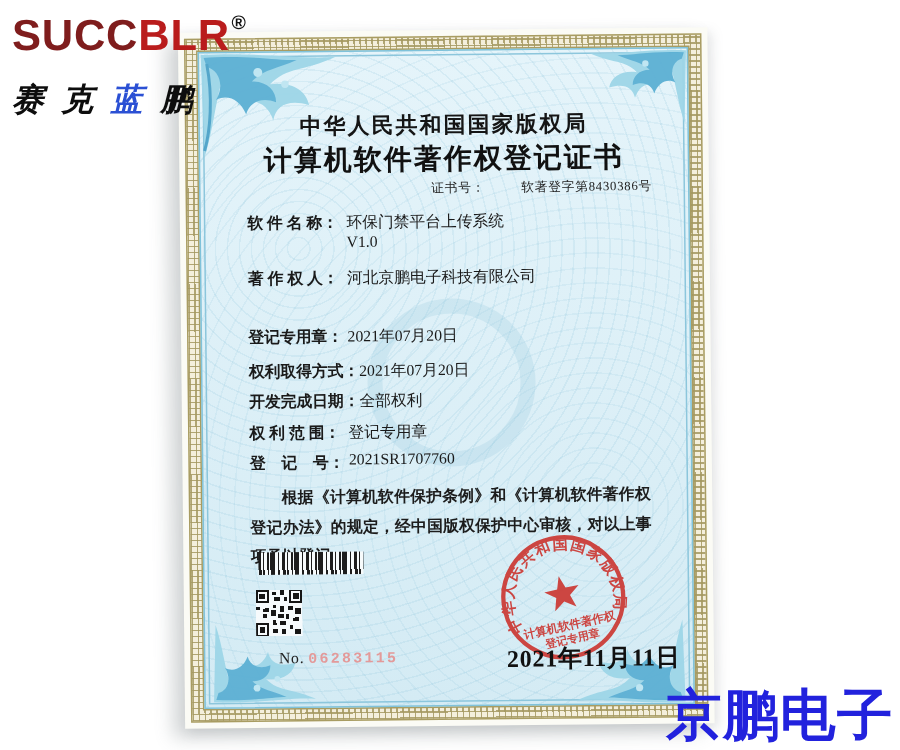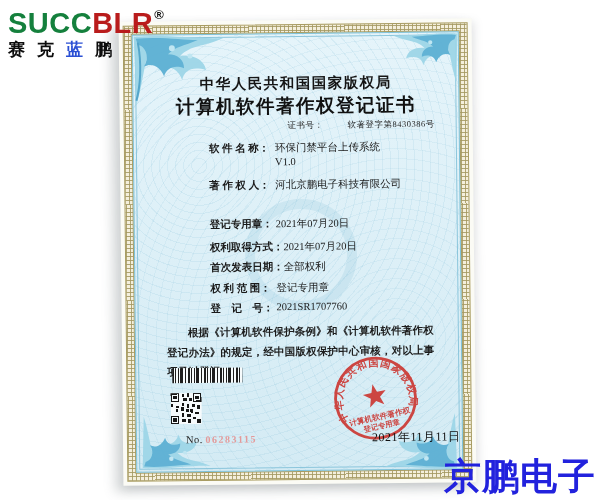--- a/index.html
+++ b/index.html
@@ -36,51 +36,51 @@
 
   
   .authority{position:absolute;left:0;right:0;top:40px;text-align:center;
              font-size:14.5px;font-weight:bold;letter-spacing:1.5px;color:#151515;}
   .cert-title{position:absolute;left:0;right:0;top:59px;text-align:center;
               font-size:18.5px;font-weight:bold;letter-spacing:1.5px;color:#111;}
   .certno{position:absolute;right:24px;top:86px;font-size:8.5px;color:#222;letter-spacing:.5px;}
   .certno .lbl{margin-right:24px;}
 
   .frow{position:absolute;left:31px;font-size:10.5px;color:#1a1a1a;white-space:nowrap;}
-  .frow .flabel{font-weight:bold;display:inline-block;min-width:66px;margin-left:44px;}
+  .frow .flabel{font-weight:bold;display:inline-block;min-width:66px;}
   .frow .fvalue{display:inline-block;vertical-align:top;}
   .fv2{display:block;line-height:14px;}
   .r0{top:107px;} .r1{top:144px;} .r2{top:183px;} .r3{top:206px;}
   .r4{top:226px;} .r5{top:247px;} .r6{top:267px;}
 
   .statement{position:absolute;left:31px;top:288px;width:277px;
              font-size:10.5px;font-weight:600;line-height:19.5px;color:#1c1c1c;
              text-indent:2em;letter-spacing:.2px;}
 
   
   .barcode{position:absolute;left:36px;top:333px;width:70px;height:15px;
            background:repeating-linear-gradient(90deg,#1d1d1d 0 2px,#f7fbfc 2px 3px,#1d1d1d 3px 4px,#f7fbfc 4px 6px,#1d1d1d 6px 7px,#f7fbfc 7px 8px,#1d1d1d 8px 11px,#f7fbfc 11px 13px,#1d1d1d 13px 14px,#f7fbfc 14px 16px);}
   .qr{position:absolute;left:34px;top:358px;width:31px;height:31px;}
   .serial{position:absolute;left:49px;top:399px;font-size:10.5px;color:#222;}
   .serial .no-lbl{font-weight:normal;letter-spacing:.5px;}
   .serial .no-num{color:#e39a9a;font-weight:bold;letter-spacing:1.5px;
-                  font-family:Liberation Serif, serif;font-size:10px;}
+                  font-family:Liberation Mono, monospace;font-size:10px;}
 
   
   .seal{position:absolute;left:196px;top:322px;width:86px;height:86px;transform:rotate(-12deg);opacity:.93;}
-  .issue-date{position:absolute;left:201px;top:396px;font-size:12px;font-weight:normal;color:#111;letter-spacing:.5px;margin-left:34px;}
+  .issue-date{position:absolute;left:201px;top:396px;font-size:16px;font-weight:bold;color:#111;letter-spacing:.5px;}
 
   
   .logo{position:absolute;left:8px;top:8px;line-height:1;}
   .logo-en{font-family:"Liberation Sans","DejaVu Sans",sans-serif;font-weight:bold;
            font-size:29px;letter-spacing:.5px;}
-  .logo-en .red{color:#15803d;} .logo-en .blue{color:#b91c1c;}
+  .logo-en .red{color:#7f1d1d;} .logo-en .blue{color:#b91c1c;}
   .logo-en sup{font-size:13px;color:#111;font-weight:bold;vertical-align:14px;margin-left:1px;}
-  .logo-cn{margin-top:3px;font-weight:bold;font-size:17px;letter-spacing:12px;color:#0d0d0d;
-           font-family:"Liberation Serif","DejaVu Serif",serif;}
+  .logo-cn{margin-top:17px;font-weight:bold;font-size:21px;letter-spacing:12px;color:#0d0d0d;
+           font-family:"Liberation Serif","DejaVu Serif",serif;font-style:italic;}
   .logo-cn .blue{color:#2b50d4;}
 
   
   .jp-mark{position:absolute;left:444px;top:452px;
            font-family:"Liberation Sans","DejaVu Sans",sans-serif;
            font-size:37px;font-weight:bold;color:#2222dd;letter-spacing:1px;}
 </style>
 </head>
 <body>
 
@@ -128,21 +128,21 @@
         <div class="frow r1">
           <span class="flabel">著 作 权 人：</span><span class="fvalue">河北京鹏电子科技有限公司</span>
         </div>
         <div class="frow r2">
           <span class="flabel">登记专用章：</span><span class="fvalue">2021年07月20日</span>
         </div>
         <div class="frow r3">
           <span class="flabel">权利取得方式：</span><span class="fvalue">2021年07月20日</span>
         </div>
         <div class="frow r4">
-          <span class="flabel">首次发表日期：</span><span class="fvalue">全部权利</span>
+          <span class="flabel">开发完成日期：</span><span class="fvalue">全部权利</span>
         </div>
         <div class="frow r5">
           <span class="flabel">权 利 范 围：</span><span class="fvalue">登记专用章</span>
         </div>
         <div class="frow r6">
           <span class="flabel">登　记　号：</span><span class="fvalue">2021SR1707760</span>
         </div>
 
         <div class="statement">根据《计算机软件保护条例》和《计算机软件著作权登记办法》的规定，经中国版权保护中心审核，对以上事项予以登记。</div>
 

